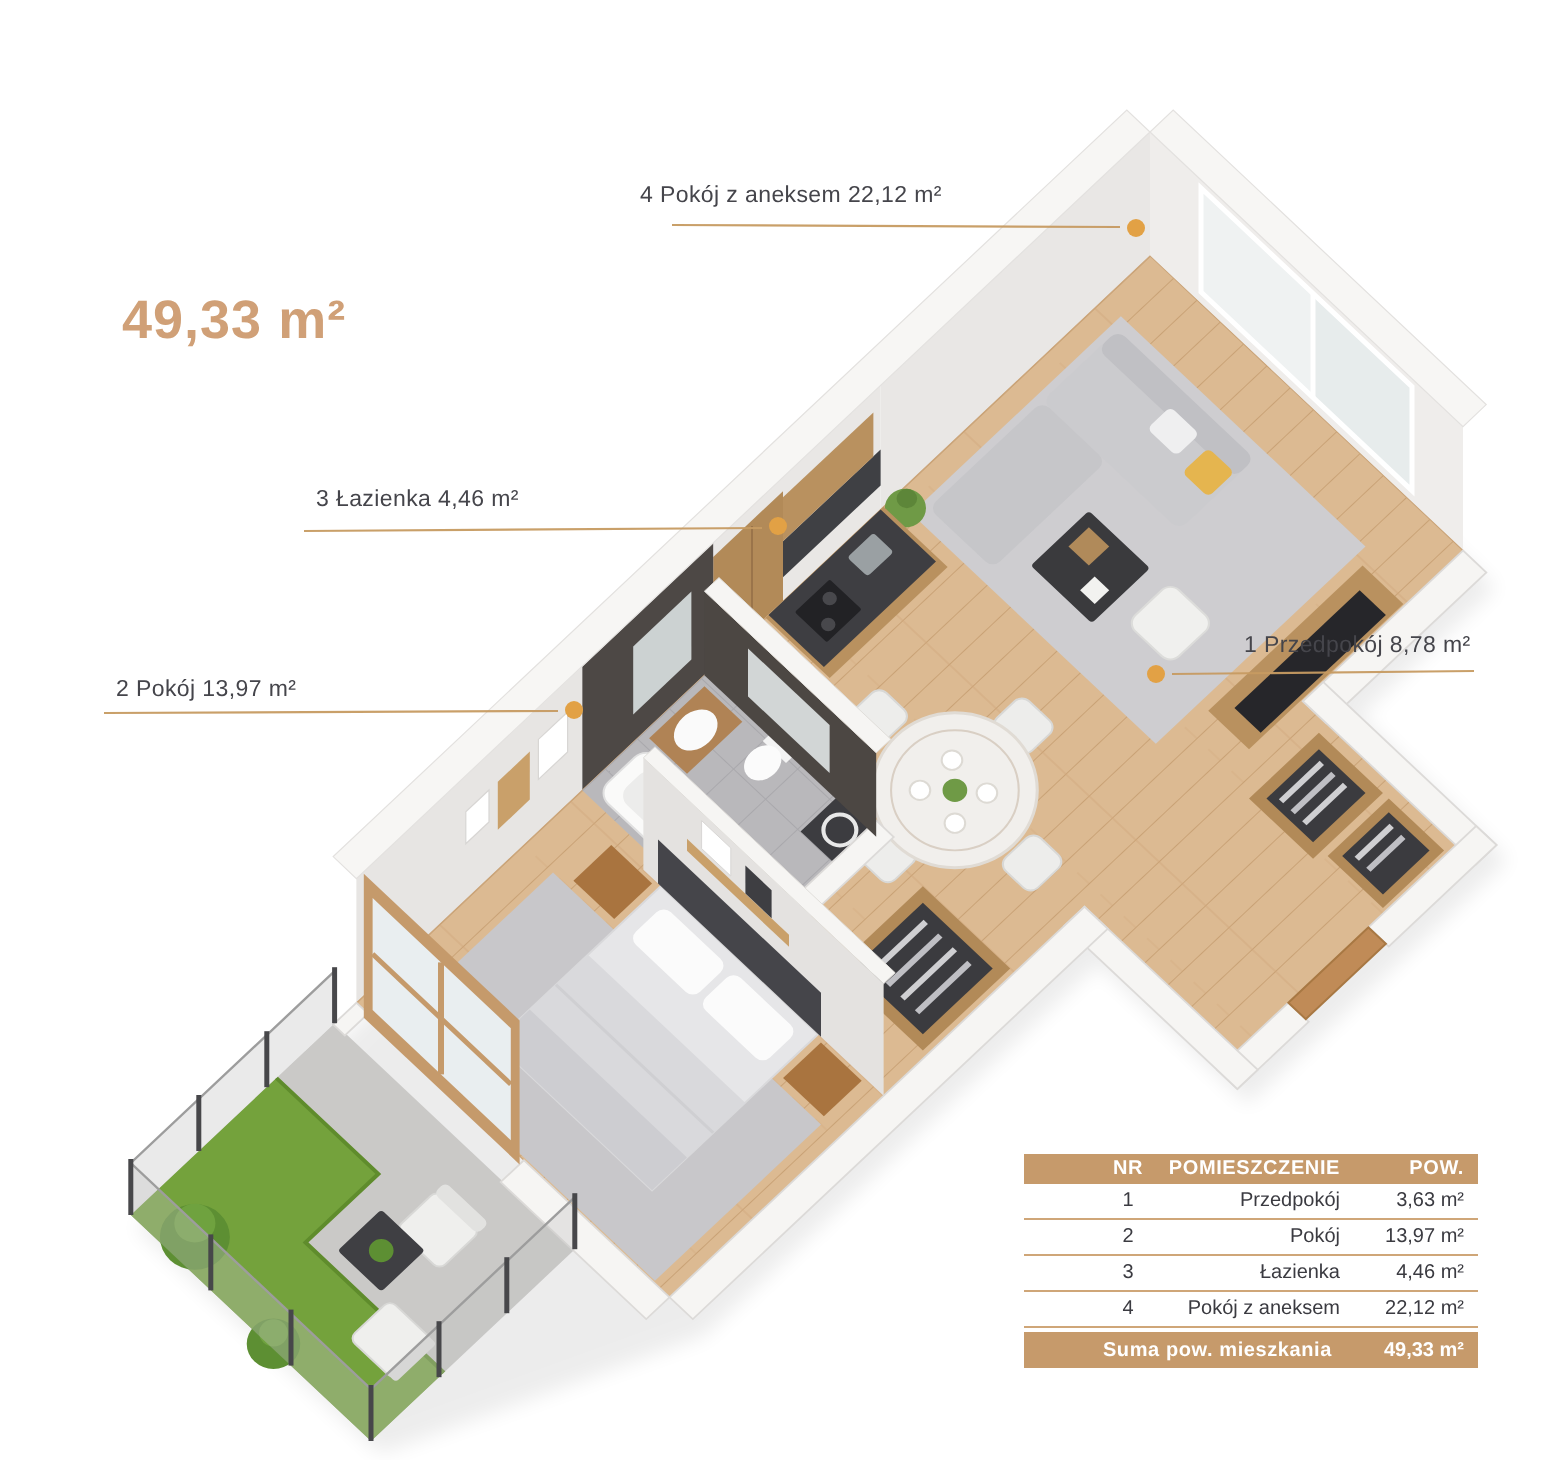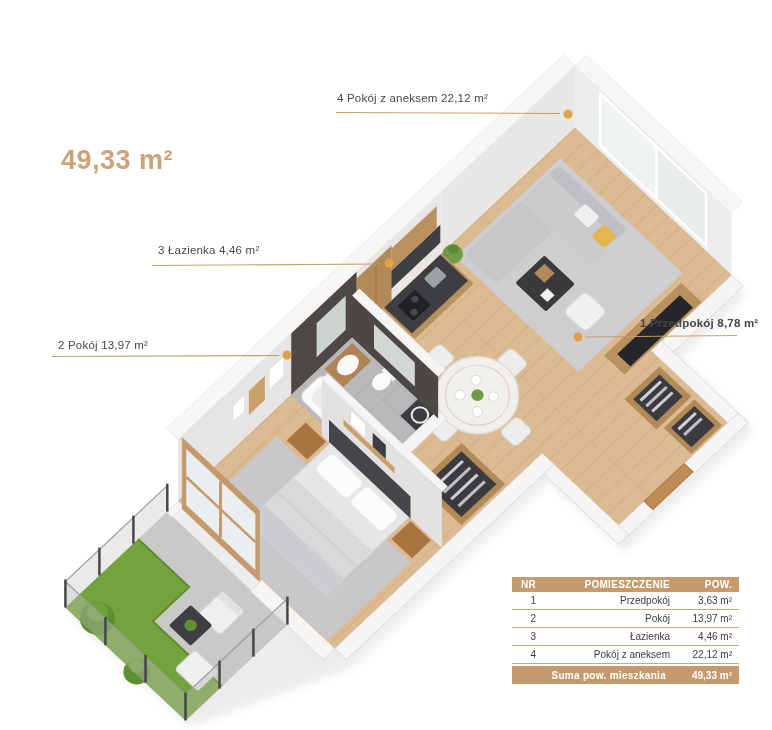--- a/index.html
+++ b/index.html
@@ -12,21 +12,21 @@
   .hdr.rooms{left:224px;}
   .room-label{position:absolute;font-size:11.5px;color:#45454b;white-space:nowrap;
               letter-spacing:.2px;}
   .watermark{position:absolute;left:213px;top:342px;font-size:35px;font-weight:700;
              color:rgba(255,255,255,.82);letter-spacing:1.5px;white-space:nowrap;
              text-shadow:0 0 1px rgba(120,120,120,.12);}
   .legend{position:absolute;left:512px;top:577px;width:227px;font-size:10px;color:#3b3b41;}
   .legend .rowline{display:flex;align-items:center;}
   .legend .head{height:15px;background:#c69a6b;color:#ffffff;font-weight:bold;
                 letter-spacing:.3px;}
-  .legend .c-nr{width:24px;text-align:right;flex:0 0 auto;}
+  .legend .c-nr{width:24px;text-align:center;flex:0 0 auto;margin-left:40px;}
   .legend .c-name{flex:1;text-align:right;padding-left:5px;}
   .legend .c-area{width:62px;text-align:right;padding-right:7px;flex:0 0 auto;}
   .legend .r{height:17px;border-bottom:1px solid #cfa678;background:#ffffff;}
   .legend .r:last-of-type{border-bottom:1px solid #cfa678;}
   .legend .foot{height:18px;background:#c69a6b;color:#ffffff;font-weight:bold;
                 margin-top:2px;justify-content:flex-end;}
   .legend .f-label{letter-spacing:.3px;}
   .legend .f-value{width:66px;text-align:right;padding-right:7px;}
 </style>
 </head>
@@ -250,24 +250,24 @@
     <g fill="#e2a145">
       <circle cx="568" cy="114" r="4.5"></circle>
       <circle cx="389" cy="263" r="4.5"></circle>
       <circle cx="287" cy="355" r="4.5"></circle>
       <circle cx="578" cy="337" r="4.5"></circle>
     </g>
   </svg>
 
   <div class="hdr area">49,33 m²</div>
 
-  <div class="room-label" style="left:337px;top:92px;">4 Pokój z aneksem 22,12 m²</div>
+  <div class="room-label" style="left:320px;top:92px;">4 Pokój z aneksem 22,12 m²</div>
   <div class="room-label" style="left:158px;top:244px;">3 Łazienka 4,46 m²</div>
   <div class="room-label" style="left:58px;top:339px;">2 Pokój 13,97 m²</div>
-  <div class="room-label" style="left:640px;top:317px;font-weight:bold;">1 Przedpokój 8,78 m²</div>
+  <div class="room-label" style="left:622px;top:317px;">1 Przedpokój 8,78 m²</div>
 
 
   <div class="legend">
     <div class="rowline head">
       <span class="c-nr">NR</span>
       <span class="c-name">POMIESZCZENIE</span>
       <span class="c-area">POW.</span>
     </div>
     <div class="rowline r">
       <span class="c-nr">1</span>

